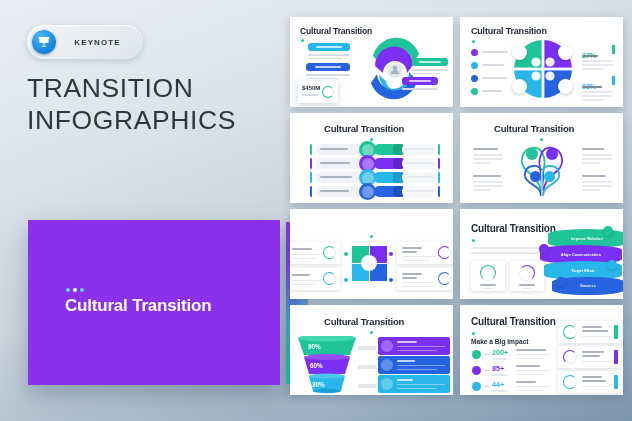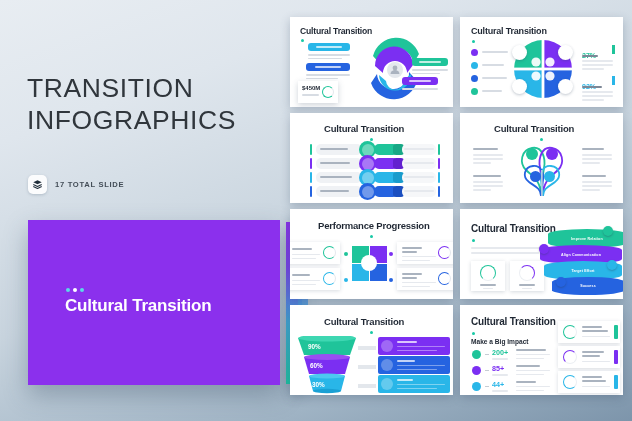--- a/index.html
+++ b/index.html
@@ -125,37 +125,38 @@
   .ring-s { position:absolute; width:14px; height:14px; border-radius:50%; border:1.4px solid; }
   .rcard { position:absolute; background:#fff; box-shadow:0 1px 4px rgba(60,80,105,.2); }
   .rtab { position:absolute; width:4px; border-radius:1px; }
   .stat-ico { position:absolute; width:9px; height:9px; border-radius:50%; }
 </style>
 </head>
 <body>
 
 <div class="left-panel">
 
+  <div class="keynote-badge">
+    <span class="kn-icon">
+      <svg width="14" height="14" viewBox="0 0 14 14">
+        <rect x="2.4" y="2.6" width="9.2" height="5.4" rx="0.7" fill="#fff"></rect>
+        <rect x="1.6" y="2.1" width="10.8" height="1.1" rx="0.5" fill="#fff"></rect>
+        <rect x="6.5" y="8" width="1" height="3.4" fill="#fff"></rect>
+        <rect x="4.4" y="11.2" width="5.2" height="0.9" rx="0.45" fill="#fff"></rect>
+      </svg>
+    </span>
+    <span class="kn-label">KEYNOTE</span>
+  </div>
 
   <div class="main-title">
     <div>TRANSITION</div>
     <div>INFOGRAPHICS</div>
   </div>
 
   <div class="feature-row">
-    <div class="feat">
-      <span class="feat-ico">
-        <svg width="11" height="11" viewBox="0 0 12 12">
-          <path d="M6 1.4 L10.6 3.6 L6 5.8 L1.4 3.6 Z" fill="#22303c"></path>
-          <path d="M1.4 6 L6 8.1 L10.6 6" stroke="#22303c" stroke-width="1.2" fill="none" stroke-linejoin="round"></path>
-          <path d="M1.4 8.3 L6 10.4 L10.6 8.3" stroke="#22303c" stroke-width="1.2" fill="none" stroke-linejoin="round"></path>
-        </svg>
-      </span>
-      <span class="feat-txt">17 TOTAL SLIDE</span>
-    </div>
     <span class="feat-gap"></span>
   </div>
 
   <div class="grad-strip"></div>
   <div class="grad-strip-2"></div>
 
   <div class="hero-card">
     <div class="hero-dots">
         <i></i>
         <i></i>
@@ -346,21 +347,20 @@
         <span class="ph lt" style="position:absolute;left:0;top:6px;width:30px;height:1.5px"></span>
         <span class="ph lt" style="position:absolute;left:0;top:10px;width:30px;height:1.5px"></span>
         <span class="ph lt" style="position:absolute;left:0;top:14px;width:18px;height:1.5px"></span>
       </div>
     </div>
   </div>
 
   <div class="srow">
 
     <div class="slide">
-      <div class="s-title" style="left:28px;top:11px;font-size:9.5px">Performance Progression</div>
       <div class="s-dot" style="left:80px;top:26px"></div>
 
       <div class="rcard" style="left:-4px;top:33px;width:54px;height:22px">
         <span class="ring-o" style="right:4px;top:4px;border-color:#1fc49a #e4e8ed #1fc49a #1fc49a"></span>
         <span class="ph dk" style="position:absolute;left:6px;top:6px;width:20px;height:2px"></span>
         <span class="ph lt" style="position:absolute;left:6px;top:12px;width:28px;height:1.4px"></span>
         <span class="ph lt" style="position:absolute;left:6px;top:16px;width:24px;height:1.4px"></span>
       </div>
       <div class="rcard" style="left:-4px;top:59px;width:54px;height:22px">
         <span class="ring-o" style="right:4px;top:4px;border-color:#29b6e8 #e4e8ed #29b6e8 #29b6e8"></span>

